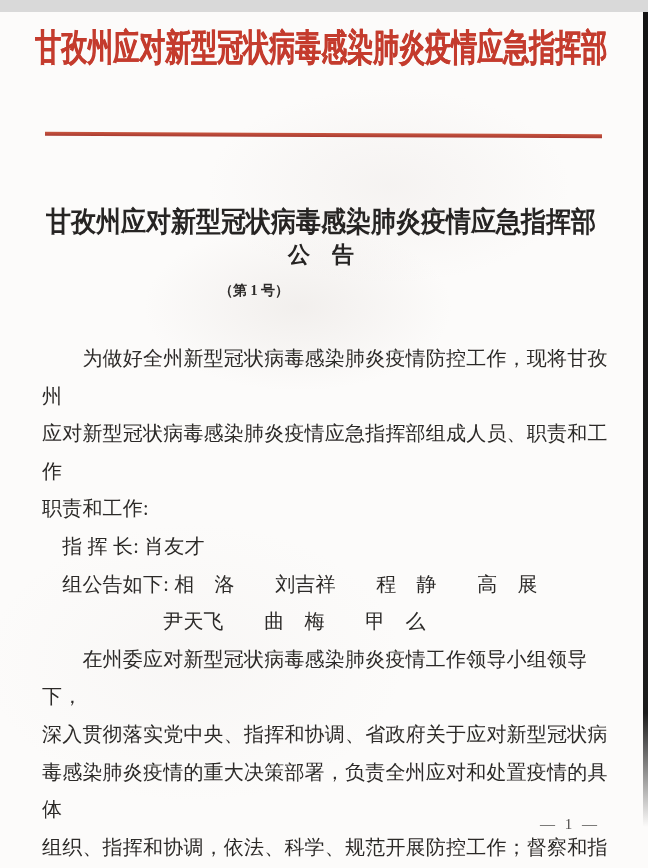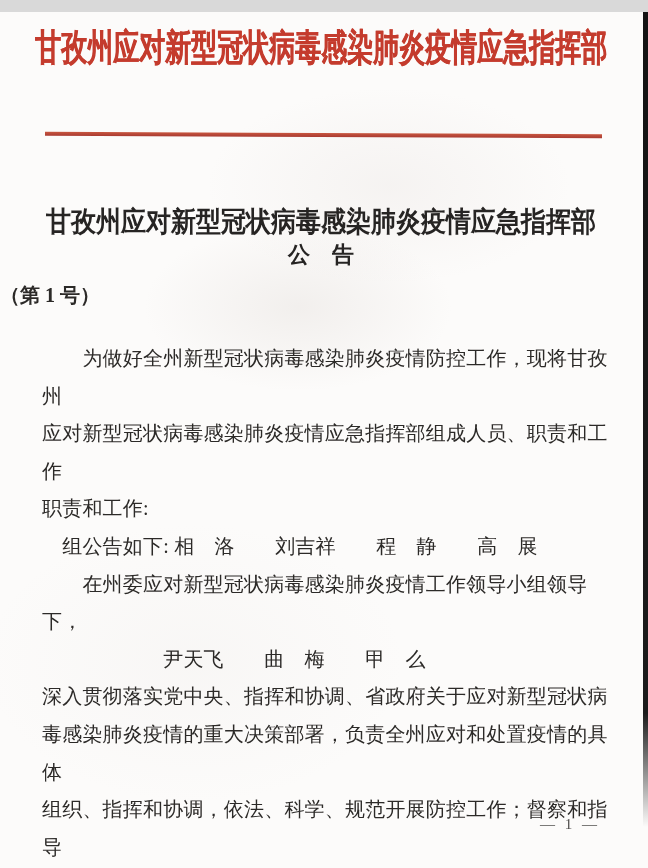--- a/index.html
+++ b/index.html
@@ -84,24 +84,24 @@
     text-align: center;
     color: #262423;
     font-weight: bold;
     font-size: 22px;
   }
   .doc-number {
     position: absolute;
     top: 270px;
     left: 0;
     width: 508px;
-    text-align: left;
+    text-align: center;
     color: #2c2a28;
     font-weight: 600;
-    font-size: 20px;
+    font-size: 14px;
   }
 
   
   .doc-body {
     position: absolute;
     top: 328px;
     left: 42px;
     width: 574px;
     font-size: 20px;
     line-height: 37.6px;
@@ -140,23 +140,24 @@
   </div>
 
   <div class="gonggao">公　告</div>
 
   <div class="doc-number">（第 1 号）</div>
 
   <div class="doc-body">
     <div class="line">　　为做好全州新型冠状病毒感染肺炎疫情防控工作，现将甘孜州</div>
     <div class="line">应对新型冠状病毒感染肺炎疫情应急指挥部组成人员、职责和工作</div>
     <div class="line">职责和工作:</div>
+    <div class="line">　指 挥 长: 肖友才</div>
     <div class="line">　组公告如下: 相　洛　　刘吉祥　　程　静　　高　展</div>
+    <div class="line">　　　　　　尹天飞　　曲　梅　　甲　么</div>
     <div class="line">　　在州委应对新型冠状病毒感染肺炎疫情工作领导小组领导下，</div>
-    <div class="line">　　　　　　尹天飞　　曲　梅　　甲　么</div>
     <div class="line">深入贯彻落实党中央、指挥和协调、省政府关于应对新型冠状病</div>
     <div class="line">毒感染肺炎疫情的重大决策部署，负责全州应对和处置疫情的具体</div>
     <div class="line">组织、指挥和协调，依法、科学、规范开展防控工作；督察和指导</div>
 
   </div>
 
   <div class="page-num">— 1 —</div>
 
 </div>
 

